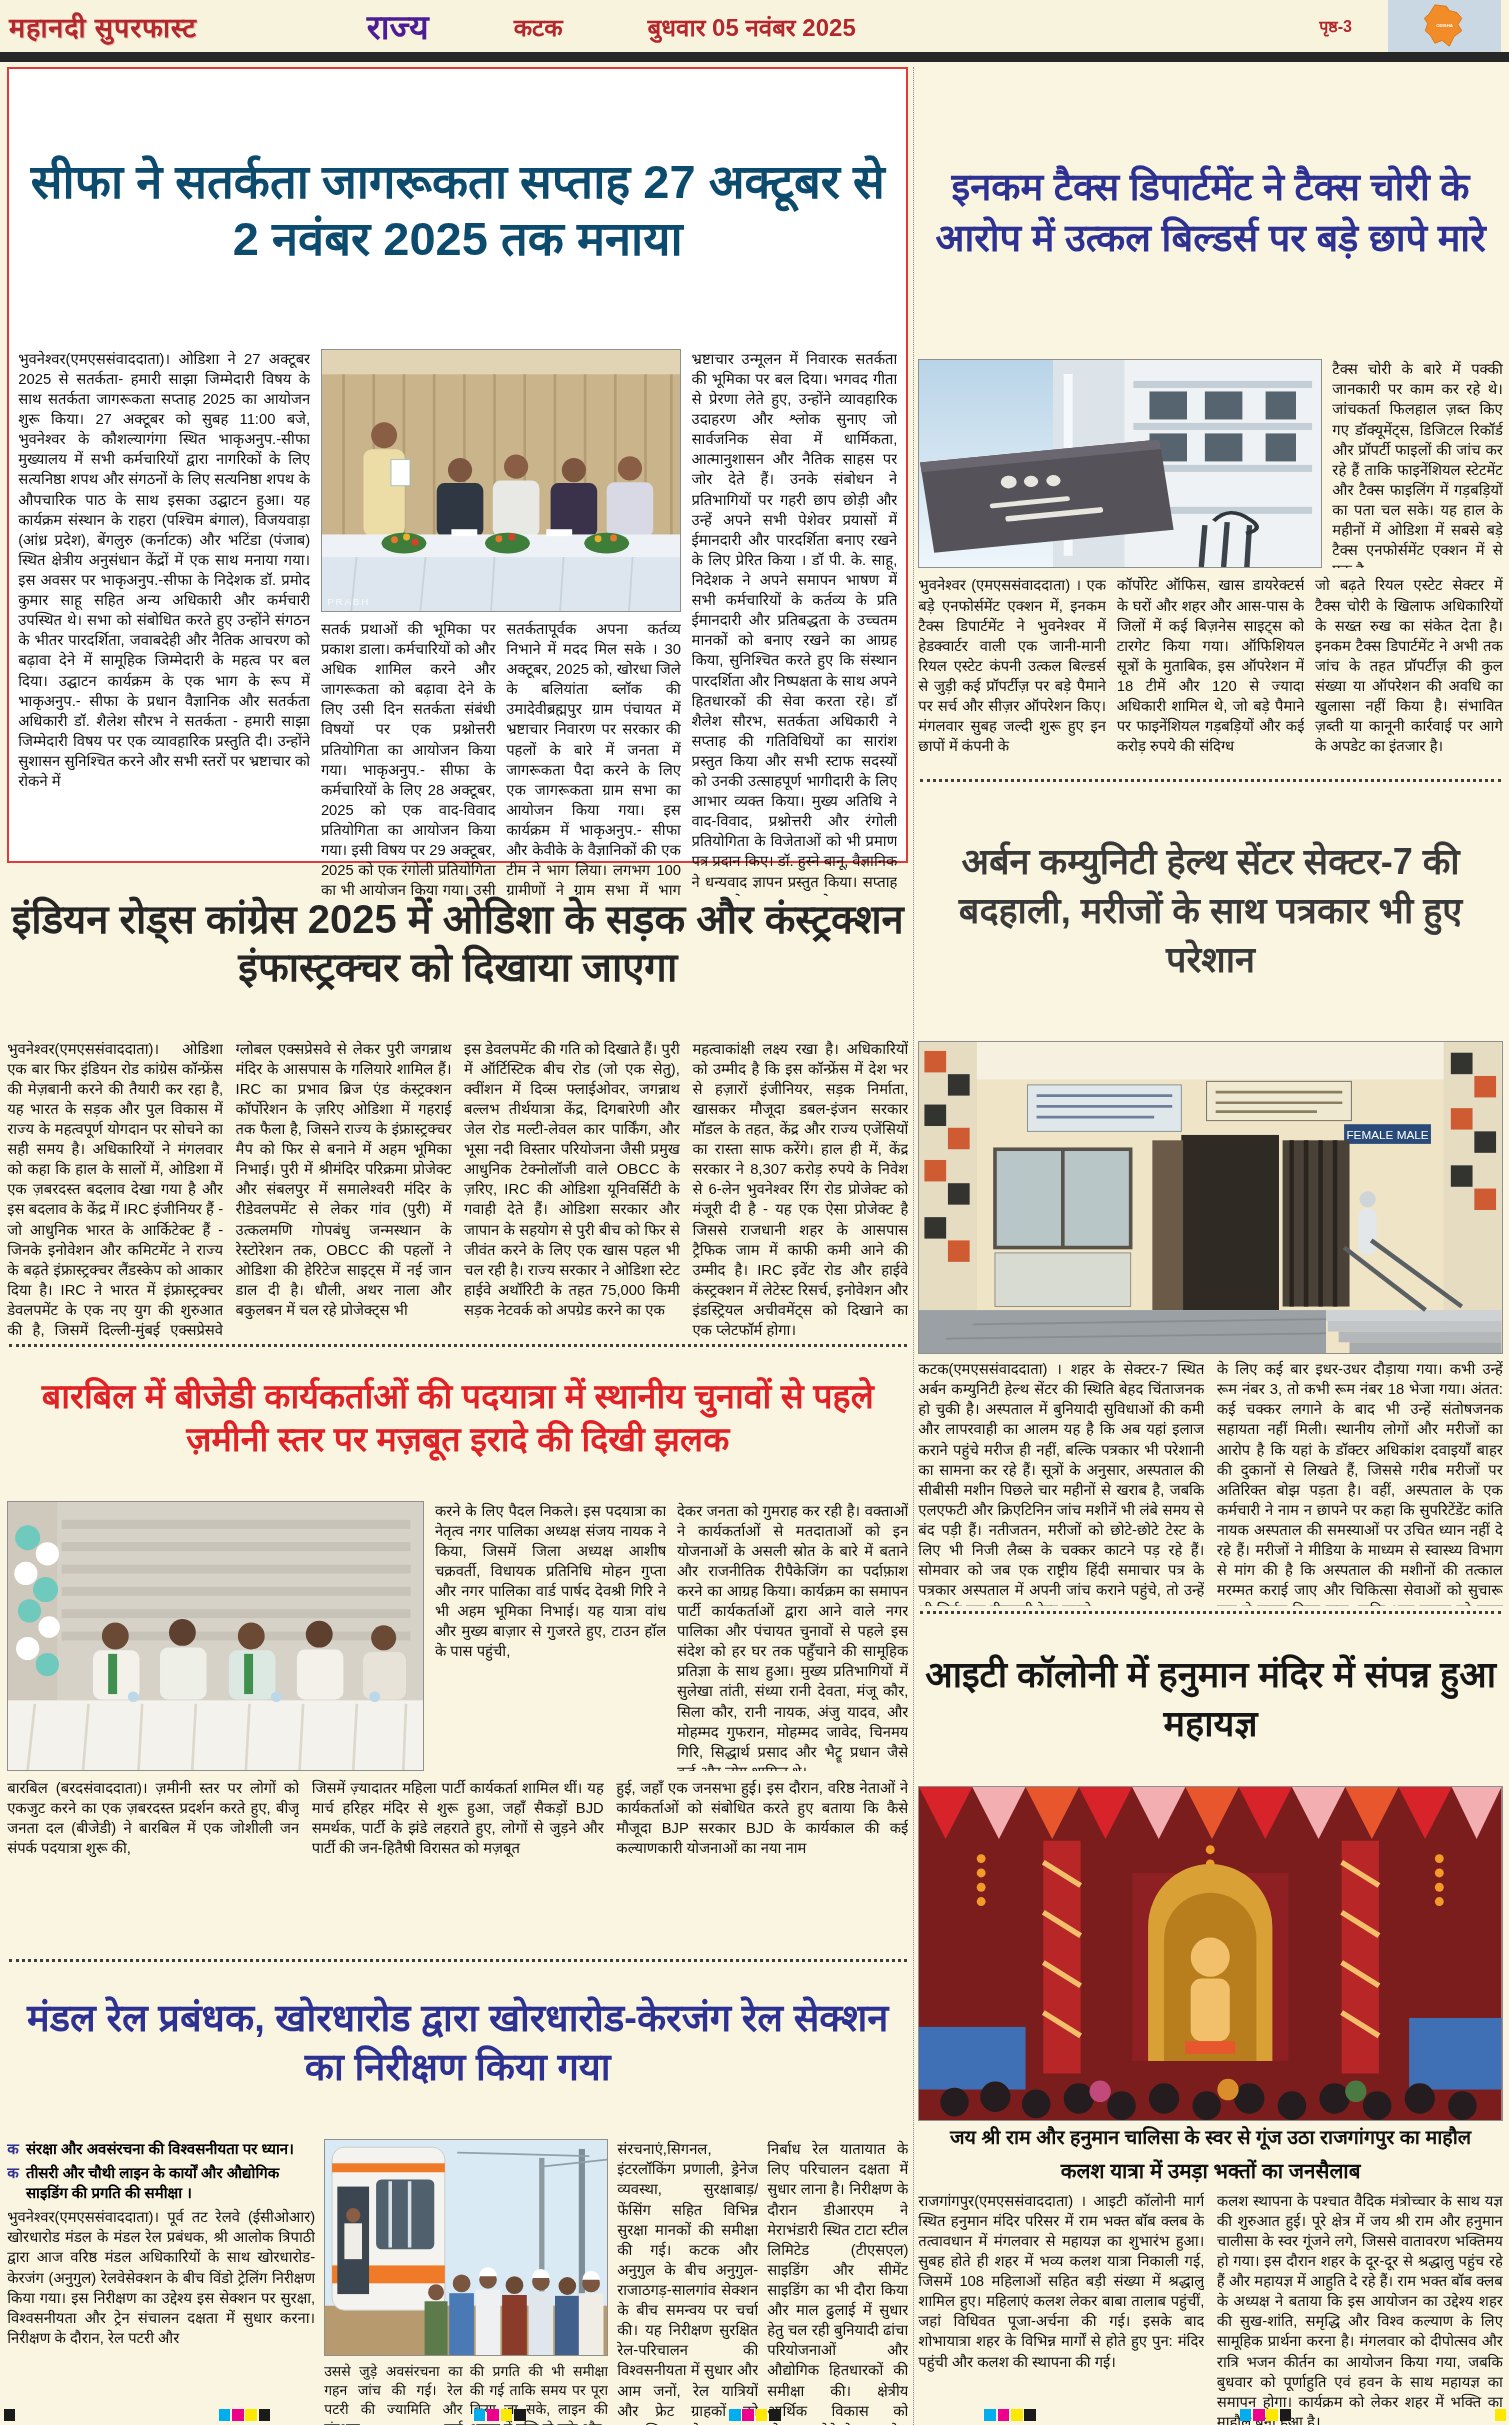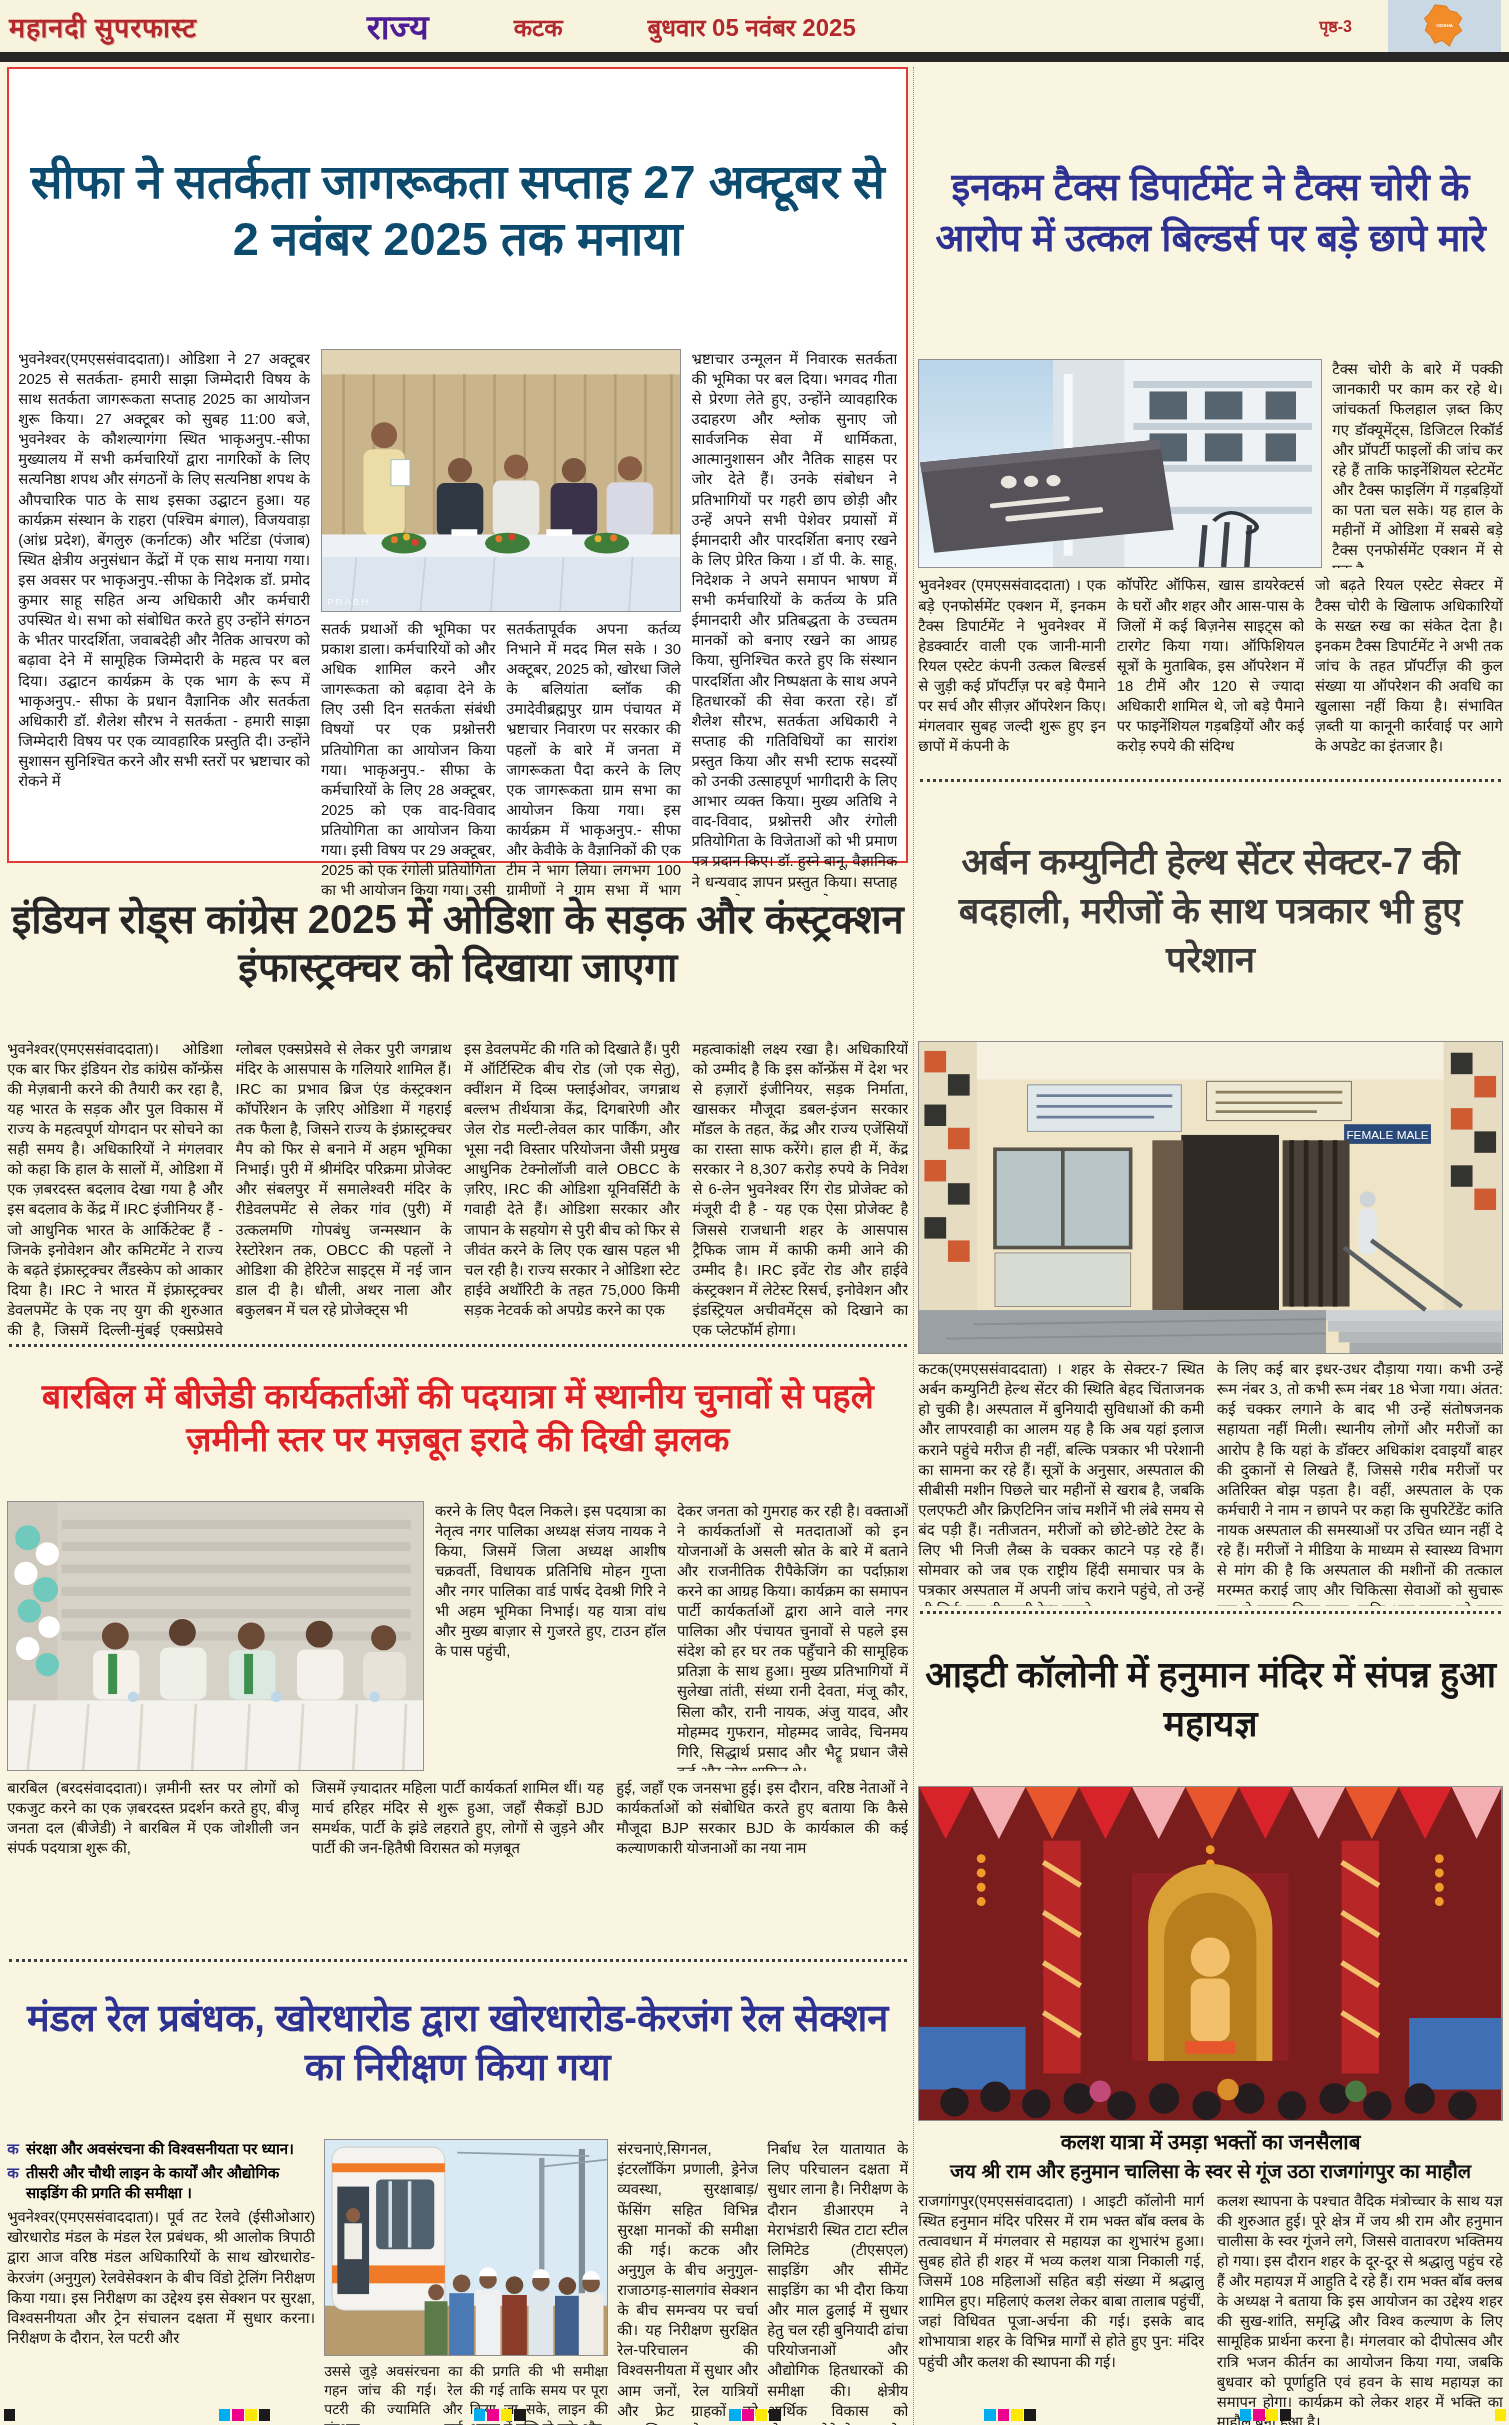--- a/index.html
+++ b/index.html
@@ -554,22 +554,22 @@
               <circle cx="468" cy="348" r="17"></circle>
                 <circle cx="516" cy="356" r="16"></circle>
                 <circle cx="564" cy="348" r="17"></circle>
                 <circle cx="612" cy="356" r="16"></circle>
             </g>
             <circle cx="204" cy="340" r="12" fill="#c24a7a"></circle>
               <circle cx="348" cy="338" r="12" fill="#d98e2b"></circle>
               <circle cx="492" cy="340" r="12" fill="#4a7a42"></circle>
           </svg>
         </div>
+        <div class="ycap ycap2">जय श्री राम और हनुमान चालिसा के स्वर से  गूंज उठा राजगांगपुर का माहौल</div>
         <div class="ycap ycap1">कलश यात्रा में उमड़ा भक्तों का जनसैलाब</div>
-        <div class="ycap ycap2">जय श्री राम और हनुमान चालिसा के स्वर से  गूंज उठा राजगांगपुर का माहौल</div>
         <div class="yajna-cols">
           <div class="col">राजगांगपुर(एमएससंवाददाता) ।  आइटी कॉलोनी मार्ग स्थित हनुमान मंदिर परिसर में राम भक्त बॉब क्लब के तत्वावधान में मंगलवार से महायज्ञ का शुभारंभ हुआ। सुबह होते ही शहर में भव्य कलश यात्रा निकाली गई, जिसमें 108 महिलाओं सहित बड़ी संख्या में श्रद्धालु शामिल हुए। महिलाएं कलश लेकर बाबा तालाब पहुंचीं, जहां विधिवत पूजा-अर्चना की गई। इसके बाद शोभायात्रा शहर के विभिन्न मार्गों से होते हुए पुन: मंदिर पहुंची और कलश की स्थापना की गई।</div>
           <div class="col">कलश स्थापना के पश्चात वैदिक मंत्रोच्चार के साथ यज्ञ की शुरुआत हुई। पूरे क्षेत्र में जय श्री राम और हनुमान चालीसा के स्वर गूंजने लगे, जिससे वातावरण भक्तिमय हो गया। इस दौरान शहर के दूर-दूर से श्रद्धालु पहुंच रहे हैं और महायज्ञ में आहुति दे रहे हैं। राम भक्त बॉब क्लब के अध्यक्ष ने बताया कि इस आयोजन का उद्देश्य शहर की सुख-शांति, समृद्धि और विश्व कल्याण के लिए सामूहिक प्रार्थना करना है। मंगलवार को दीपोत्सव और रात्रि भजन कीर्तन का आयोजन किया गया, जबकि बुधवार को पूर्णाहुति एवं हवन के साथ महायज्ञ का समापन होगा। कार्यक्रम को लेकर शहर में भक्ति का माहौल बना हुआ है।</div>
         </div>
       </section>
     </div>
   </div>
 
   <footer class="printmarks">
     <div class="cmyk">

